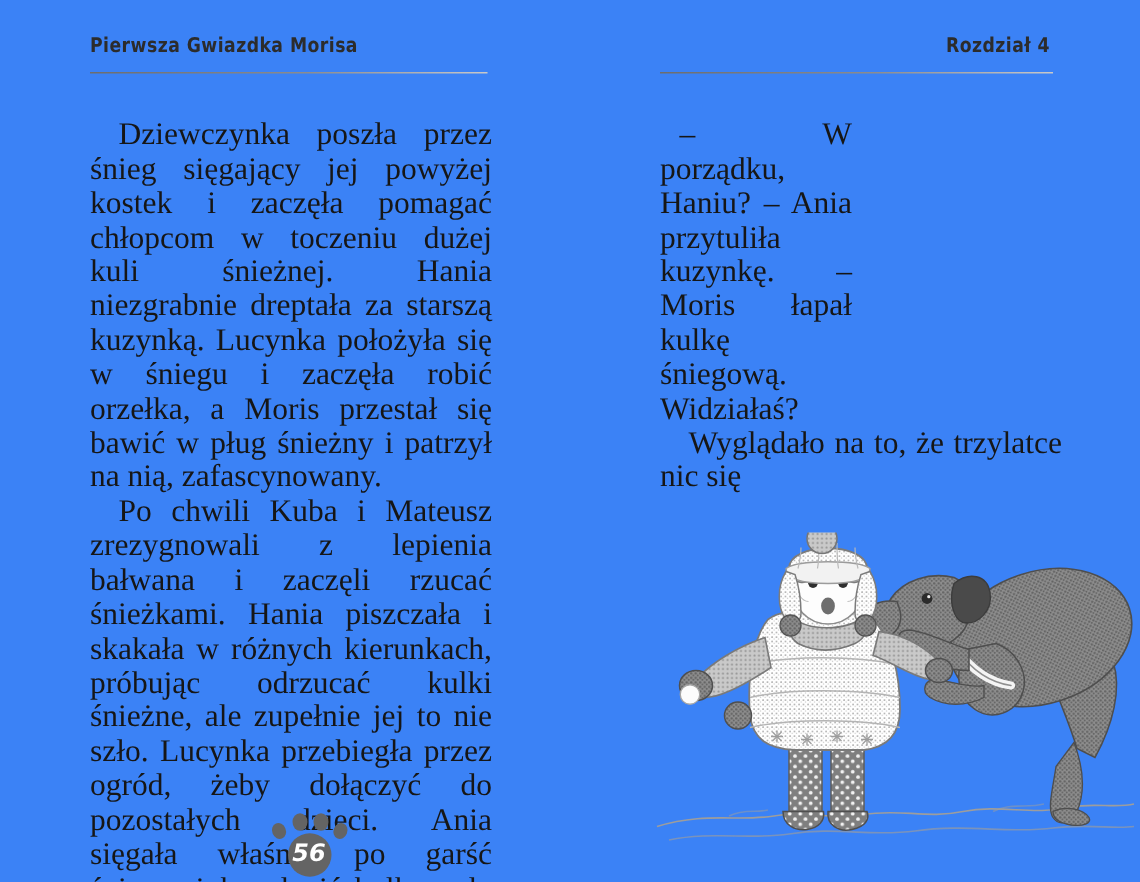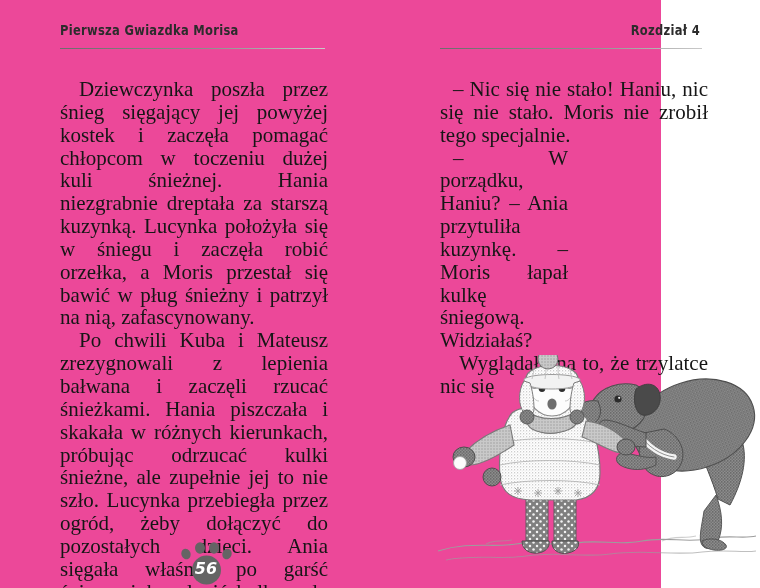--- a/index.html
+++ b/index.html
@@ -13,23 +13,23 @@
     height: 588px;
     overflow: hidden;
     font-family: "Liberation Serif", serif;
     color: #1b1b1b;
     position: relative;
   }
 
   .page {
     position: absolute;
     left: 0; top: 0;
-    width: 661px;
+    width: 760px;
     height: 588px;
-    background: #ec4899;
+    background: #3b82f6;
   }
 
   
   .header-zone {
     position: absolute;
     top: 0; left: 0;
     width: 760px;
     height: 56px;
   }
   .head-left, .head-right {
@@ -139,21 +139,20 @@
     <div class="rule left"></div>
     <div class="rule right"></div>
   </div>
 
   <div class="col col-left">
     <p>Dziewczynka poszła przez śnieg sięgający jej powyżej kostek i zaczęła pomagać chłopcom w toczeniu dużej kuli śnieżnej. Hania niezgrabnie dreptała za starszą kuzynką. Lucynka położyła się w śniegu i zaczęła robić orzełka, a Moris przestał się bawić w pług śnieżny i patrzył na nią, zafascynowany.</p>
     <p>Po chwili Kuba i Mateusz zrezygnowali z lepienia bałwana i zaczęli rzucać śnieżkami. Hania piszczała i skakała w różnych kierunkach, próbując odrzucać kulki śnieżne, ale zupełnie jej to nie szło. Lucynka przebiegła przez ogród, żeby dołączyć do pozostałych dzieci. Ania sięgała właśnie po garść śniegu, żeby ulepić kulkę, gdy w powietrzu tuż koło niej przeleciała czekoladowa smuga. Moris skoczył do góry, żeby złapać jedną ze śnieżek rzuconych przez Kubę.</p>
   </div>
 
   <div class="col col-right">
-    <p class="dialogue">– Nic się nie stało! Haniu, nic się nie stało. Moris nie zrobił tego specjalnie.</p>
     <div class="art-float"></div>
     <p class="dialogue">– W porządku, Haniu? – Ania przytuliła kuzynkę. – Moris łapał kulkę śniegową. Widziałaś?</p>
     <p>Wyglądało na to, że trzylatce nic się</p>
   </div>
 
   <div class="illustration">
     <svg width="330" height="233" viewBox="0 0 330 233" xmlns="http://www.w3.org/2000/svg">
       <defs>
         <pattern id="pencil" width="3" height="3" patternUnits="userSpaceOnUse">
           <rect width="3" height="3" fill="#ffffff"></rect>

